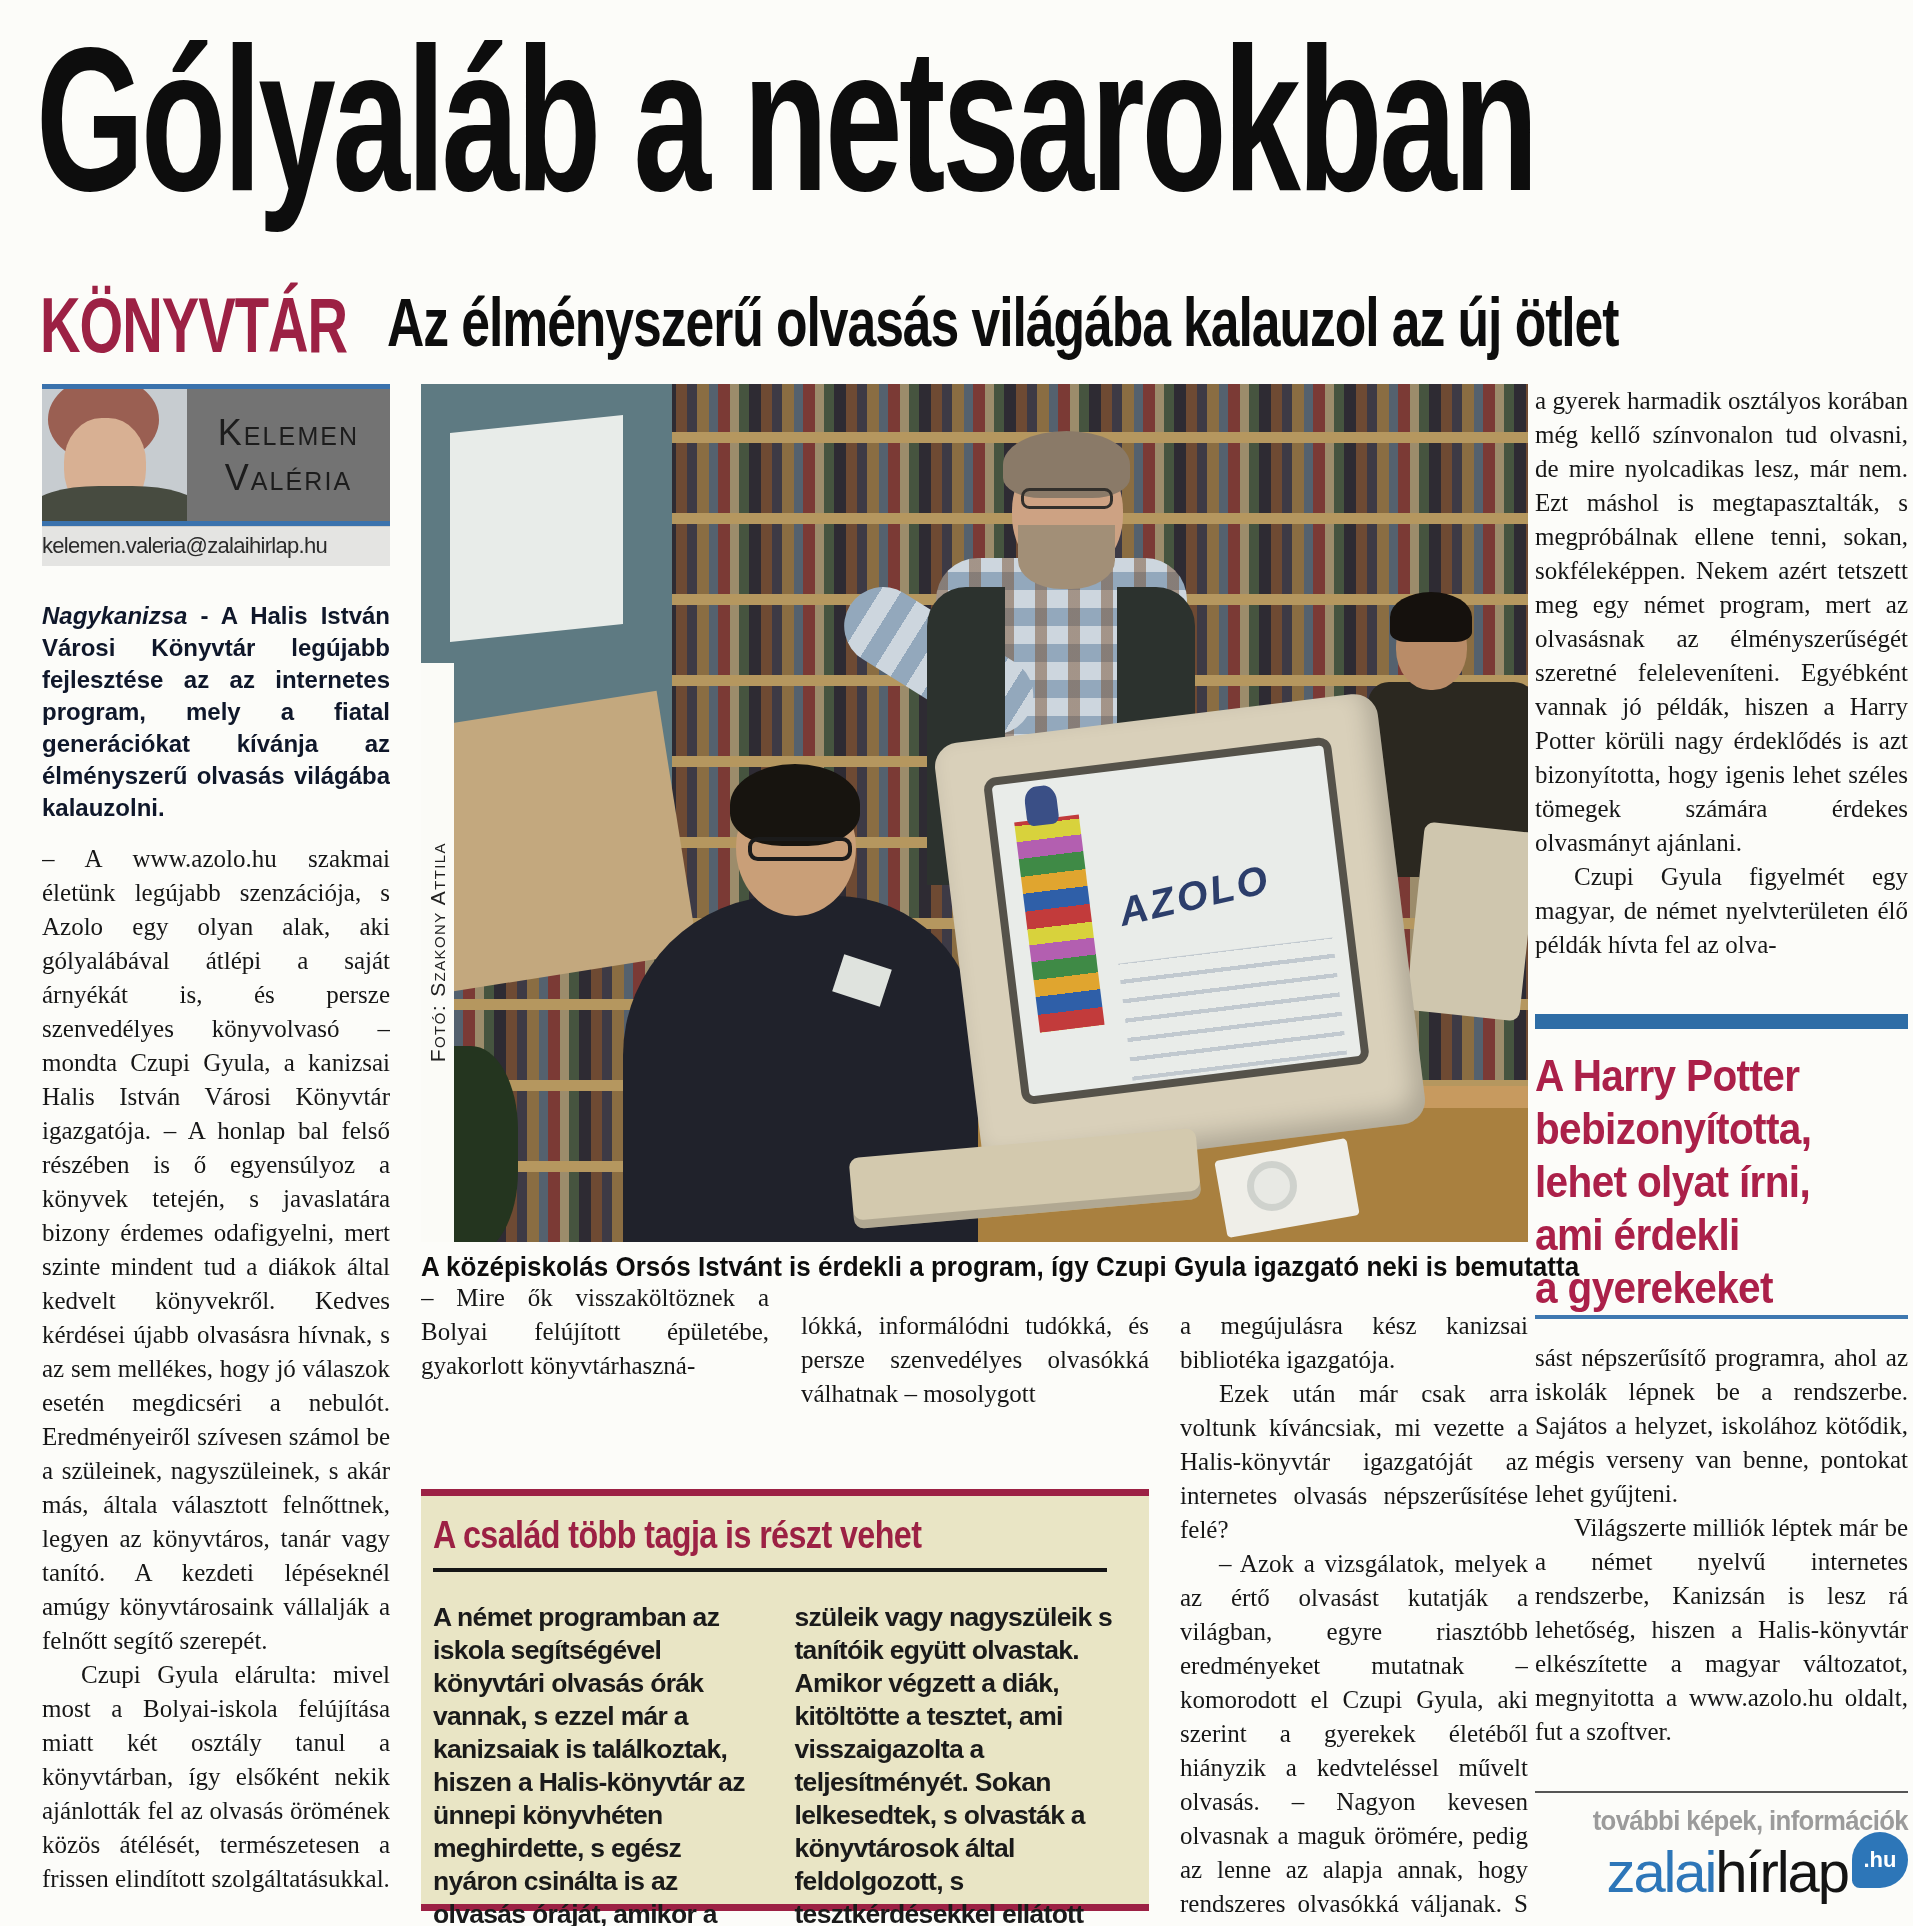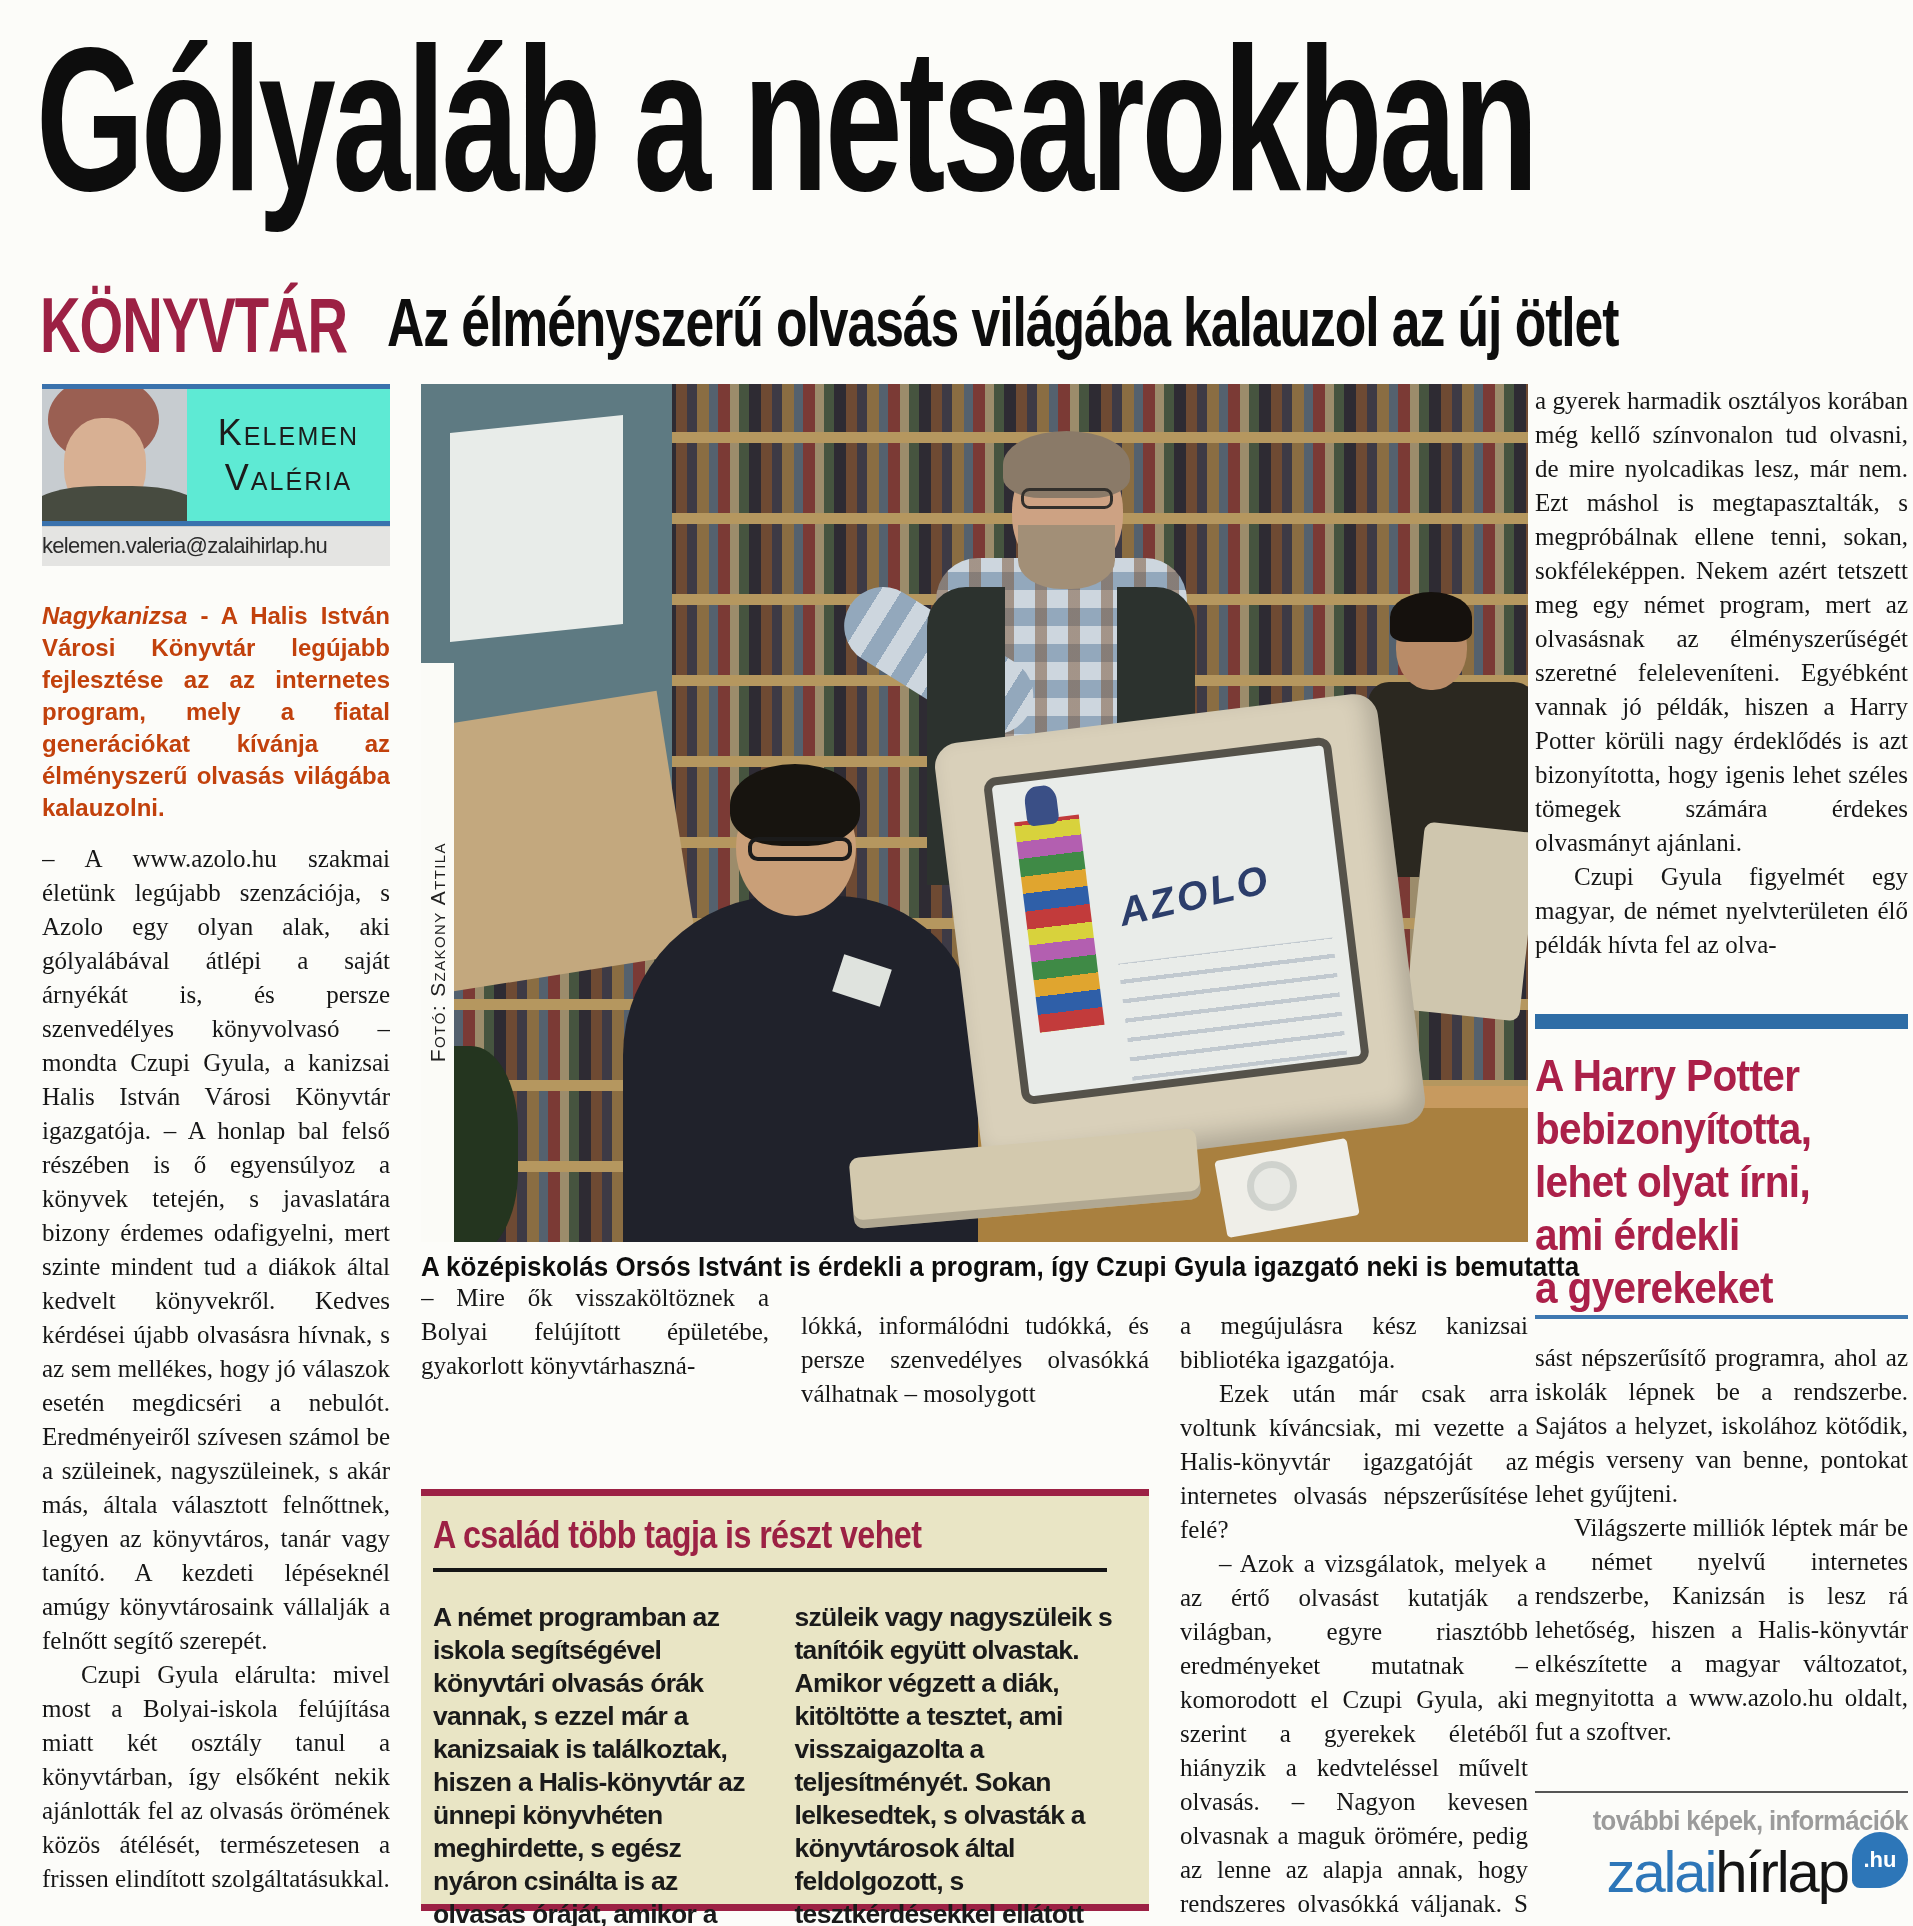--- a/index.html
+++ b/index.html
@@ -24,21 +24,21 @@
   }
   .subheadline {
     left:387px; top:283px; font-size:68px; font-weight:bold; color:#0d0d0d;
     letter-spacing:-1.4px; white-space:nowrap;
     transform:scaleX(0.76); transform-origin:left top;
   }
 
   
   .byline-card { left:42px; top:384px; width:348px; }
   .bl-rule { height:4.9px; background:#3a72ad; }
-  .bl-main { display:flex; height:132px; background:#5eead4; }
+  .bl-main { display:flex; height:132px; background:#737373; }
   .bl-photo { position:relative; width:145px; height:132px; background:#c7ccd0; overflow:hidden; flex:none; }
   .bl-hair { position:absolute; left:5.6px; top:-12.5px; width:111px; height:87px; background:#9a5f52; border-radius:50%; }
   .bl-face { position:absolute; left:22px; top:29px; width:82px; height:96px; background:#d8b093; border-radius:46%; }
   .bl-shoulders { position:absolute; left:-9.7px; bottom:-18px; width:167px; height:53px; background:#474b40; border-radius:40% 40% 0 0; }
   .bl-name {
     flex:1; display:flex; align-items:center; justify-content:center; text-align:center;
     font-variant:small-caps; font-size:36px; line-height:1.25; letter-spacing:2.1px;
     color:#1c1c1c; white-space:pre-line;
   }
   .bl-email {
@@ -46,21 +46,21 @@
     font-size:22px; letter-spacing:-0.7px; color:#2a2a2a;
     display:flex; align-items:center; 
   }
 
   
   .col { position:absolute; overflow:hidden; text-align:justify; }
   .serif { font-family:"Liberation Serif", serif; font-size:25px; line-height:34px; color:#161616; }
   .serif p.ind { text-indent:39px; }
   .lead {
     font-family:"Liberation Sans", sans-serif; font-size:24px; line-height:32px;
-    font-weight:bold; color:#c2410c; margin-bottom:18px;
+    font-weight:bold; color:#0f172a; margin-bottom:18px;
   }
   .lead .loc { font-style:italic; }
   .col1 { left:42px; top:600px; width:348px; height:1320px; }
   .col2 { left:421px;  top:1281px; width:348px; height:146px; }
   .col3 { left:801px; top:1309px; width:348px; height:146px; }
   .col4 { left:1180px; top:1309px; width:348px; height:611px; }
   .col5top { left:1535px; top:384px;  width:373px; height:624px; }
   .col5bot { left:1535px; top:1341px; width:373px; height:441px; }
 
   

